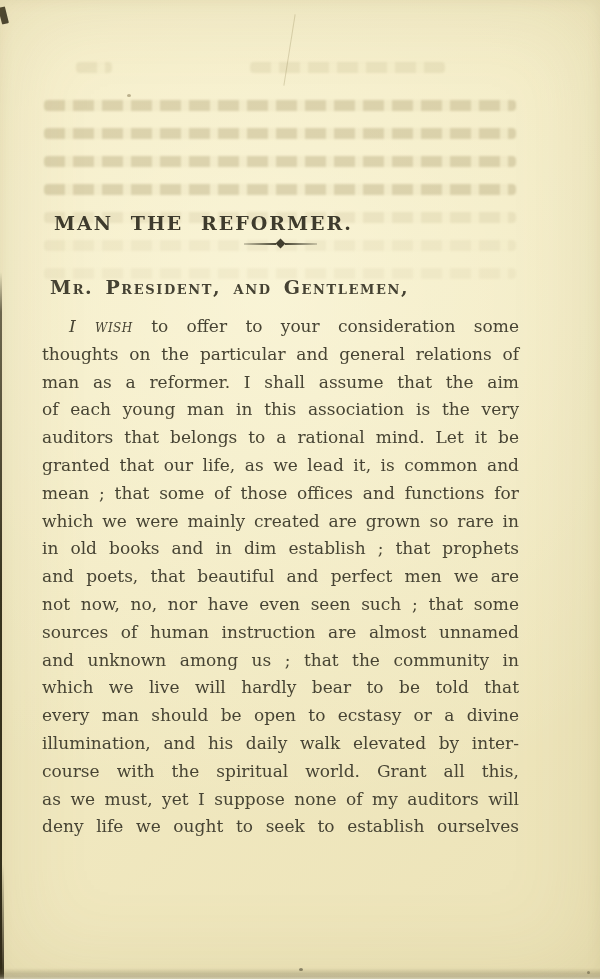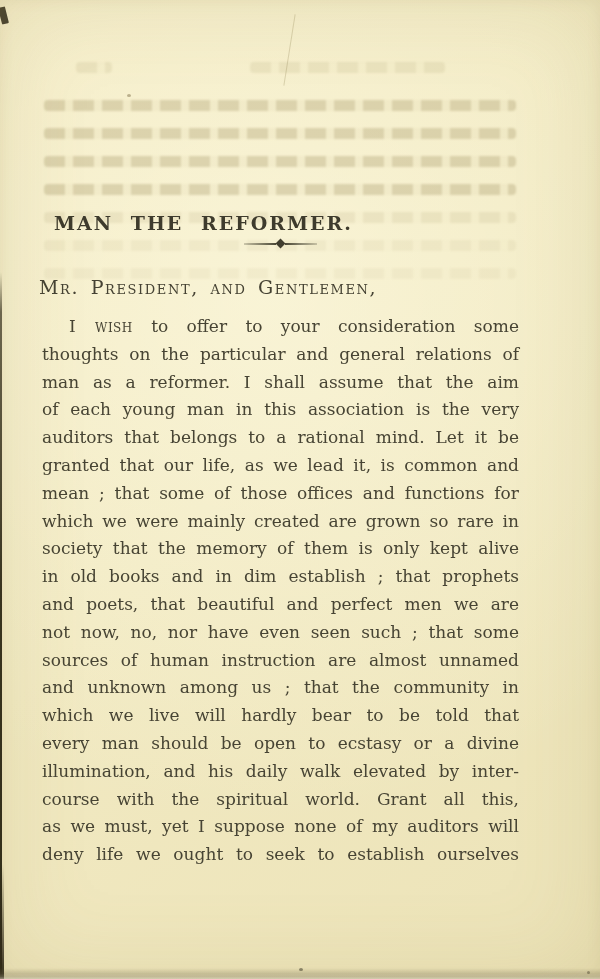--- a/index.html
+++ b/index.html
@@ -47,40 +47,41 @@
   }
   .divider .rule { width: 32px; height: 2px; background: #4a4735; }
   .divider .rule.left  { background: linear-gradient(to right, rgba(74,71,53,0.25), #4a4735); }
   .divider .rule.right { background: linear-gradient(to left,  rgba(74,71,53,0.25), #4a4735); }
   .divider .diamond {
     width: 7px; height: 7px; margin: 0 1px;
     background: #403d2e; transform: rotate(45deg);
   }
 
   .salutation {
-    position: absolute; top: 276px; left: 39px; width: 477px;
+    position: absolute; top: 276px; left: 50px; width: 477px;
     font-variant: small-caps;
     font-size: 19px; letter-spacing: 1.6px; word-spacing: 4px;
     color: #454233;
+    font-weight: bold;
   }
 
   
   .body-text {
     position: absolute; top: 313px; left: 42px; width: 477px;
     font-size: 17px; line-height: 27.8px;
     color: #474434;
     word-spacing: 0.08em;
   }
   .bodyline {
     text-align: justify;
     text-align-last: justify;
     white-space: nowrap;
   }
   .bodyline.indent { padding-left: 27px; }
-  .sc { font-variant: small-caps; letter-spacing: 0.5px; }
+  .sc { font-variant: small-caps; letter-spacing: 0.5px; font-style: italic; }
 
   
   .edge-left {
     position: absolute; left: 0; top: 272px; bottom: 0; width: 2px;
     background: linear-gradient(to bottom,
       rgba(44,40,28,0) 0px, rgba(44,40,28,0.7) 40px,
       #2e2a1d 45%, #262214 100%);
   }
   .edge-left-bottom {
     position: absolute; left: 0; bottom: 0; width: 4px; height: 115px;
@@ -134,21 +135,20 @@
   <div class="body-text">
     <div class="bodyline indent"><span class="sc">I wish</span> <span>to offer to your consideration some</span></div>
     <div>
         <div class="bodyline">thoughts on the particular and general relations of</div>
         <div class="bodyline">man as a reformer.  I shall assume that the aim</div>
         <div class="bodyline">of each young man in this association is the very</div>
         <div class="bodyline">auditors that belongs to a rational mind.  Let it be</div>
         <div class="bodyline">granted that our life, as we lead it, is common and</div>
         <div class="bodyline">mean ; that some of those offices and functions for</div>
         <div class="bodyline">which we were mainly created are grown so rare in</div>
-        <div class="bodyline">society that the memory of them is only kept alive</div>
         <div class="bodyline">in old books and in dim establish ; that prophets</div>
         <div class="bodyline">and poets, that beautiful and perfect men we are</div>
         <div class="bodyline">not now, no, nor have even seen such ; that some</div>
         <div class="bodyline">sources of human instruction are almost unnamed</div>
         <div class="bodyline">and unknown among us ; that the community in</div>
         <div class="bodyline">which we live will hardly bear to be told that</div>
         <div class="bodyline">every man should be open to ecstasy or a divine</div>
         <div class="bodyline">illumination, and his daily walk elevated by inter-</div>
         <div class="bodyline">course with the spiritual world.  Grant all this,</div>
         <div class="bodyline">as we must, yet I suppose none of my auditors will</div>

